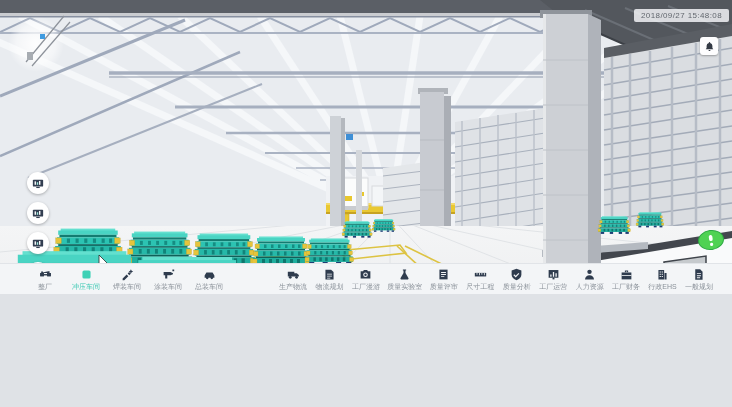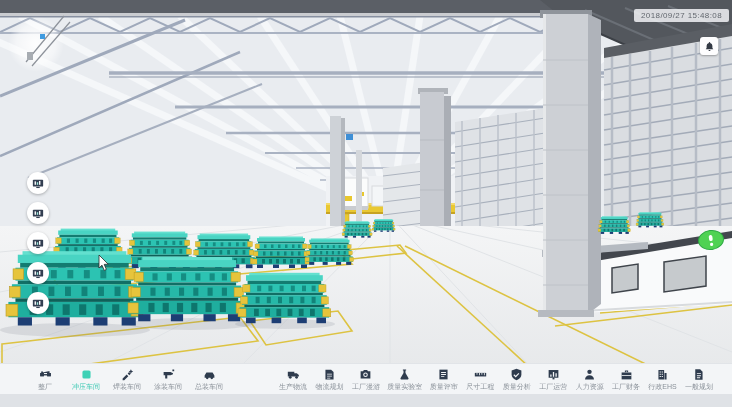--- a/index.html
+++ b/index.html
@@ -1,16 +1,16 @@
 <!DOCTYPE html>
 <html><head>
 <meta charset="utf-8">
 <style>
   html,body{margin:0;padding:0;background:#dfe2e6;}
-  .stage{position:relative;width:732px;height:394px;overflow:hidden;
+  .stage{position:relative;width:732px;height:294px;overflow:hidden;
          font-family:"Liberation Sans","DejaVu Sans",sans-serif;background:#eef0f3;}
   .viewport{position:absolute;inset:0 0 30px 0;overflow:hidden;cursor:default;}
   .scene{display:block;width:732px;height:377px;}
 
   
   .timestamp{position:absolute;top:9px;right:3px;padding:2px 7px;
     background:rgba(248,249,251,.82);border-radius:2px;
     font-size:8px;letter-spacing:.4px;color:#62676e;}
 
   

